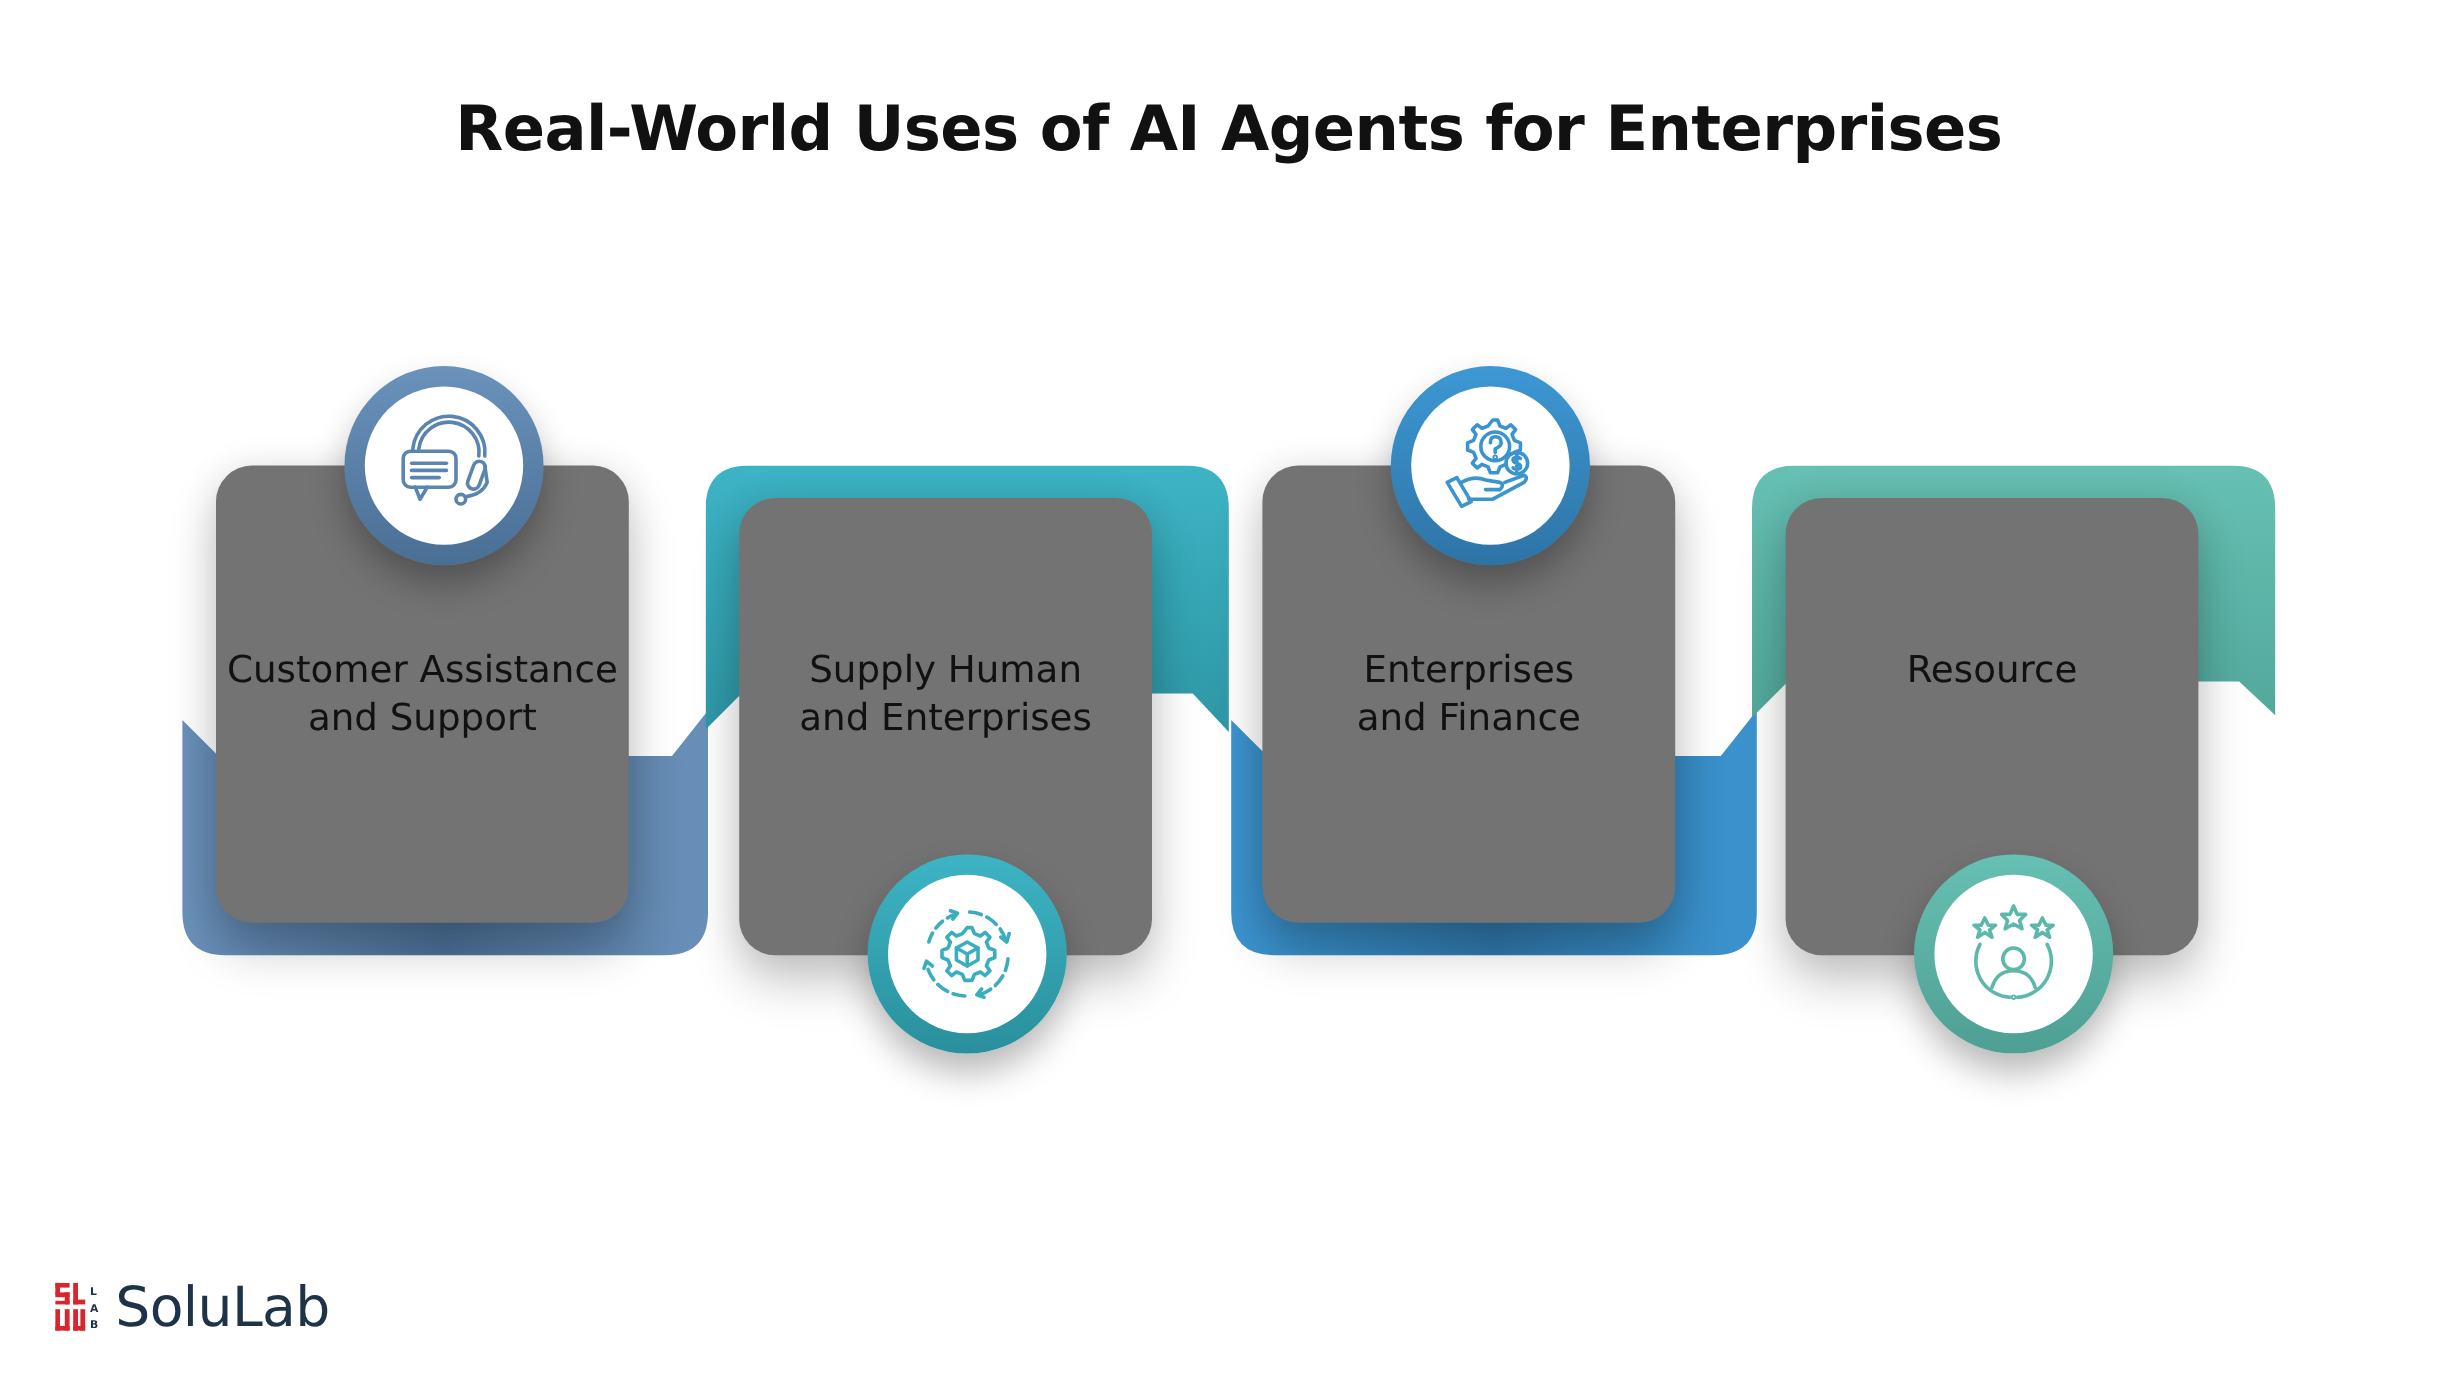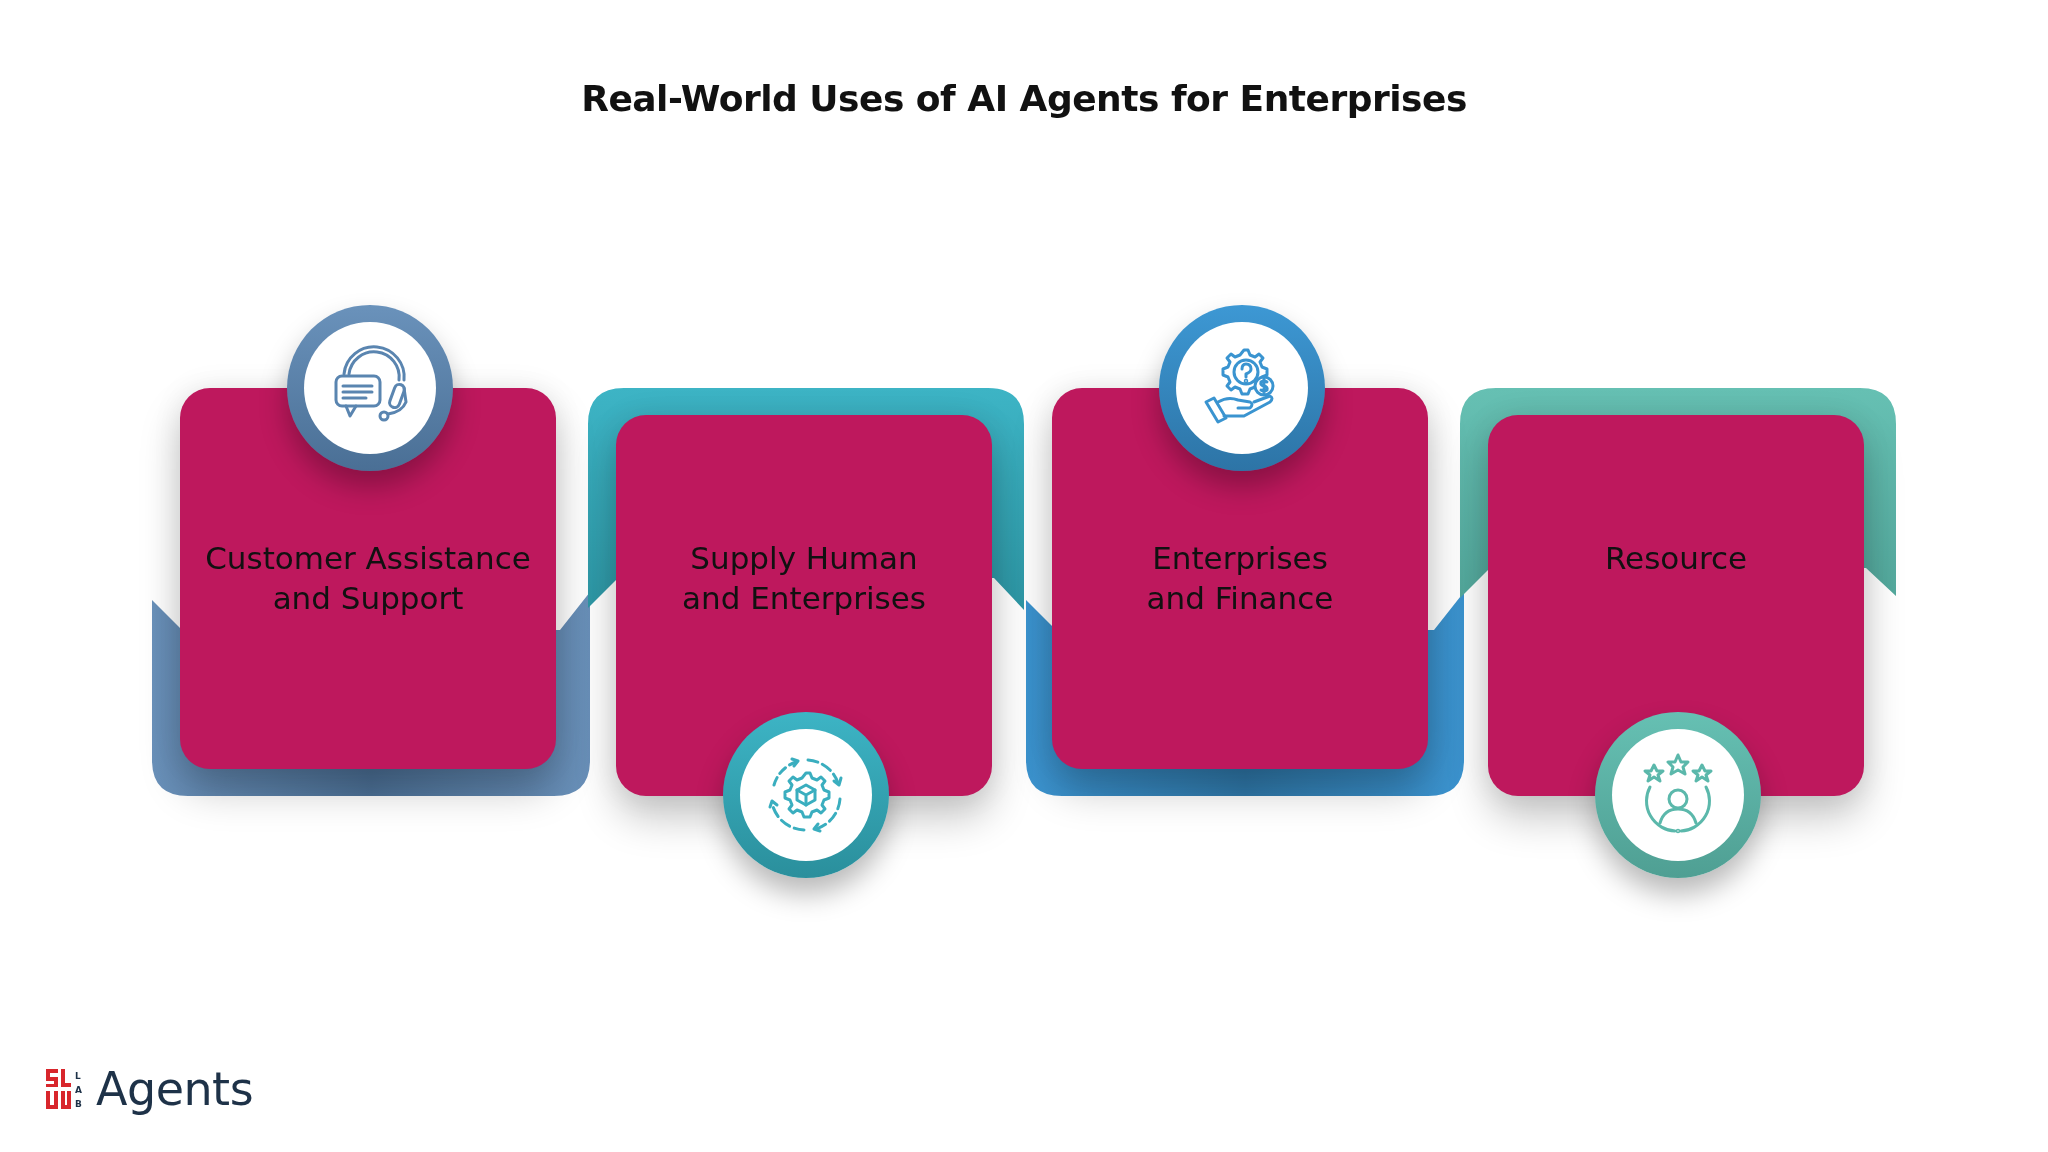--- a/index.html
+++ b/index.html
@@ -1,18 +1,18 @@
 <!DOCTYPE html>
 <html><head>
 <meta charset="utf-8">
 <style>
   html,body{margin:0;padding:0;}
   body{width:2048px;height:1152px;background:#ffffff;position:relative;overflow:hidden;font-family:"Liberation Sans",sans-serif;}
-  .title{position:absolute;left:0;top:78px;width:2048px;text-align:center;font-family:"DejaVu Sans",sans-serif;font-weight:bold;font-size:36px;color:#111;letter-spacing:-0.5px;}
-  .card{position:absolute;width:344px;height:381px;background:#be185d;border-radius:30px;box-shadow:0 22px 40px rgba(0,0,0,0.22), 0 0 30px rgba(0,0,0,0.08);padding-left:32px;}
+  .title{position:absolute;left:0;top:78px;width:2048px;text-align:center;font-family:"DejaVu Sans",sans-serif;font-weight:bold;font-size:52px;color:#111;letter-spacing:-0.5px;}
+  .card{position:absolute;width:344px;height:381px;background:#737373;border-radius:30px;box-shadow:0 22px 40px rgba(0,0,0,0.22), 0 0 30px rgba(0,0,0,0.08);}
   .card-label{position:absolute;left:0;right:0;top:150px;text-align:center;font-family:"DejaVu Sans",sans-serif;font-size:31px;line-height:40px;color:#111;}
   .ring{position:absolute;width:166px;height:166px;border-radius:50%;box-shadow:0 16px 28px rgba(0,0,0,0.28);}
   .ring .inner{position:absolute;left:17px;top:17px;width:132px;height:132px;border-radius:50%;background:#fff;display:flex;align-items:center;justify-content:center;}
   .logo{position:absolute;left:46px;top:1062px;display:flex;align-items:center;gap:10px;}
   .logo-text{font-family:"DejaVu Sans",sans-serif;font-size:46px;color:#1e3248;letter-spacing:-0.5px;}
 </style>
 </head>
 <body>
 
 <div class="title">Real-World Uses of AI Agents for Enterprises</div>
@@ -165,14 +165,14 @@
       <rect x="15" y="22" width="4" height="18"></rect>
         <rect x="21" y="22" width="4" height="18"></rect>
         <rect x="15" y="36" width="10" height="4"></rect>
     </g>
     <g fill="#1e3248" font-family="DejaVu Sans, sans-serif" font-size="9" font-weight="bold">
       <text x="29" y="10">L</text>
         <text x="29" y="24">A</text>
         <text x="29" y="38">B</text>
     </g>
   </svg>
-  <span class="logo-text">Agents</span>
+  <span class="logo-text">SoluLab</span>
 </div>
 
 </body></html>

